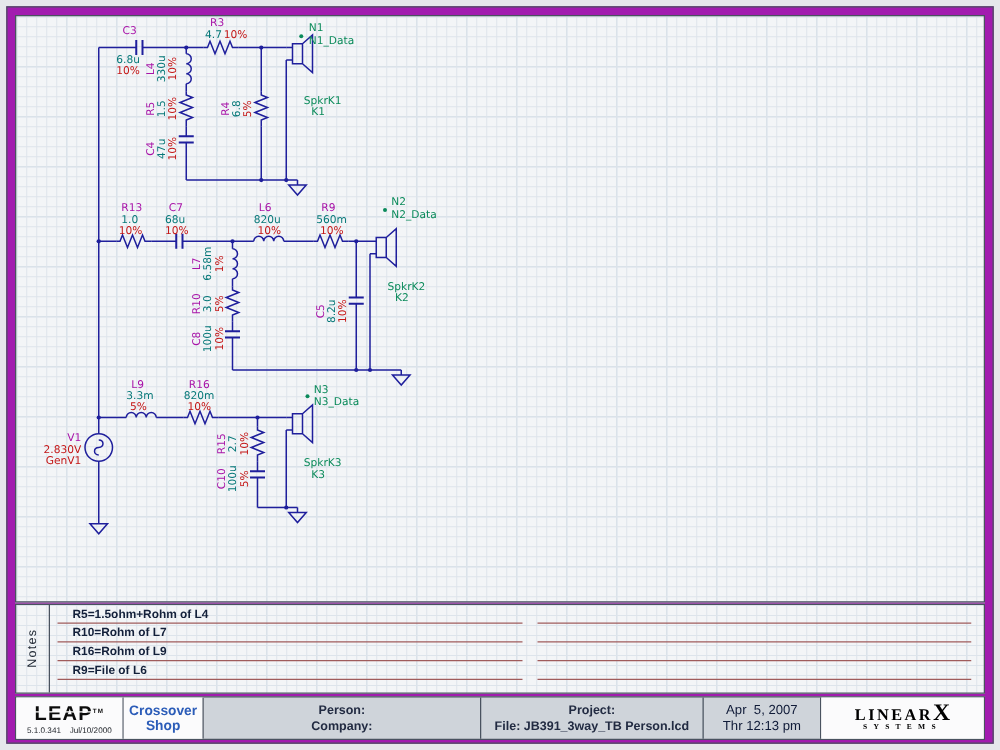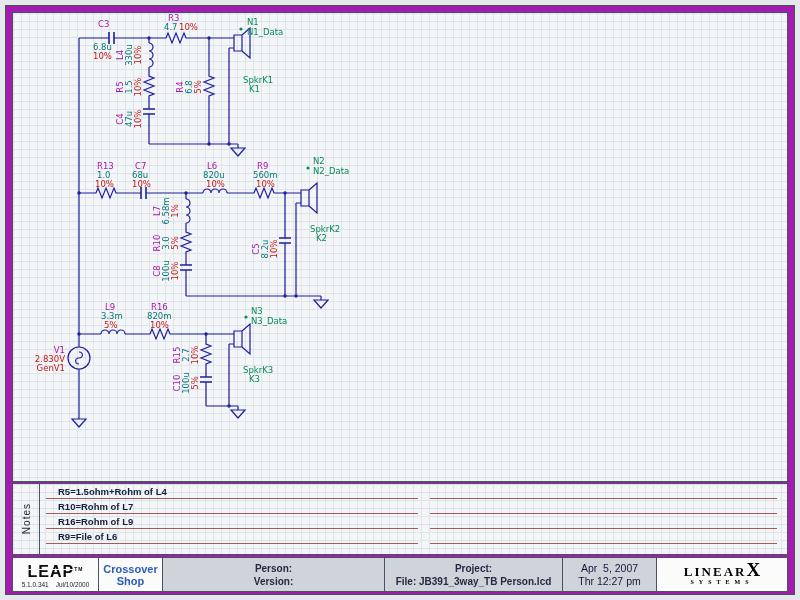--- a/index.html
+++ b/index.html
@@ -250,29 +250,29 @@
         <span>5.1.0.341</span>
         <span>Jul/10/2000</span>
       </div>
     </div>
     <div class="tb-cell cell-white prod-cell">
       <div class="prod">Crossover</div>
       <div class="prod">Shop</div>
     </div>
     <div class="tb-cell person-cell">
       <div class="tb-text">Person:</div>
-      <div class="tb-text">Version:</div>
+      <div class="tb-text">Company:</div>
     </div>
     <div class="tb-cell proj-cell">
       <div class="tb-text">Project:</div>
       <div class="tb-text">File: JB391_3way_TB Person.lcd</div>
     </div>
     <div class="tb-cell date-cell">
       <div class="date-text">Apr  5, 2007</div>
-      <div class="date-text">Thr 12:27 pm</div>
+      <div class="date-text">Thr 12:13 pm</div>
     </div>
     <div class="tb-cell cell-white brand-cell">
       <div class="brand-l1">
         <span>LINEAR</span>
             <span class="brand-x">X</span>
       </div>
       <div class="brand-l2">SYSTEMS</div>
     </div>
   </div>
 

